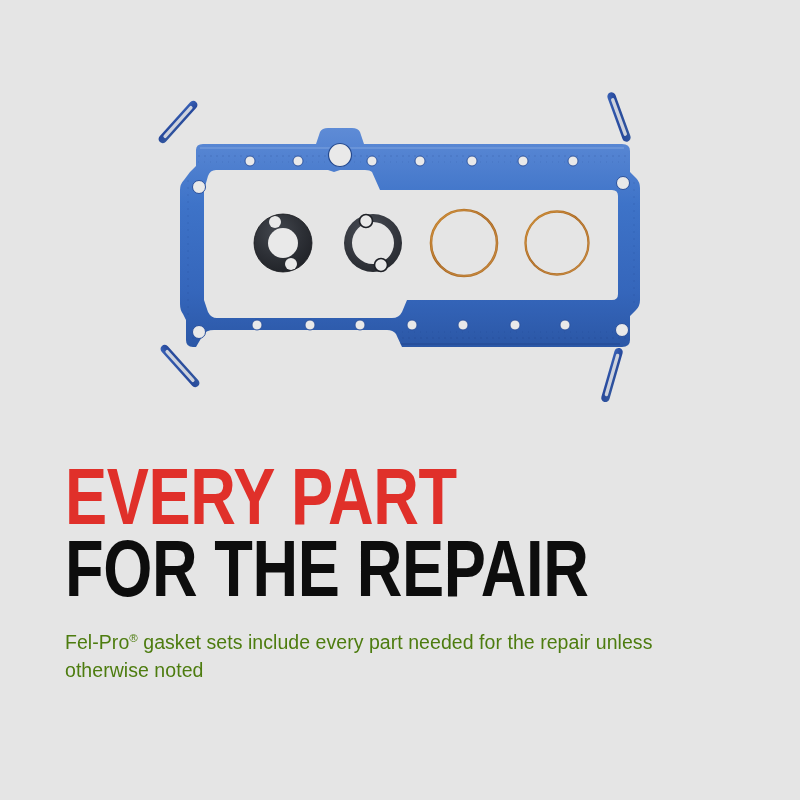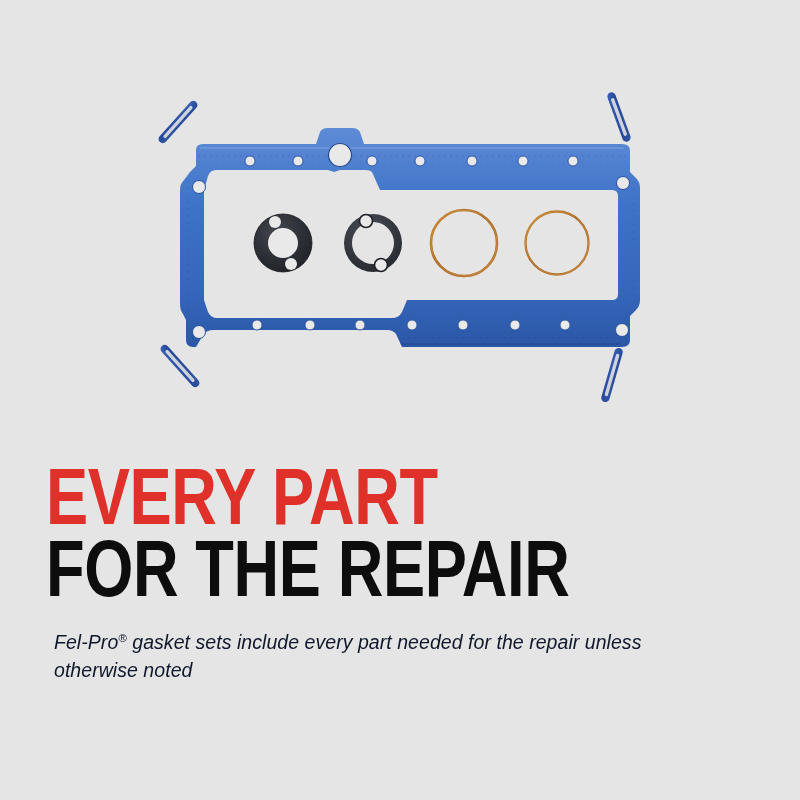--- a/index.html
+++ b/index.html
@@ -27,21 +27,21 @@
     width: 800px;
     height: 440px;
   }
   .product-figure svg {
     display: block;
     width: 800px;
     height: 440px;
   }
   .text-block {
     position: absolute;
-    left: 46px;
+    left: 65px;
     top: 462px;
     width: 700px;
   }
   .headline {
     font-family: "Liberation Sans Narrow", "Liberation Sans", sans-serif;
     font-weight: 700;
     font-size: 79px;
     line-height: 0.88;
     letter-spacing: -0.5px;
     margin: 0;
@@ -51,29 +51,28 @@
     white-space: nowrap;
   }
   .headline-1 {
     color: #e0302a;
   }
   .headline-2 {
     color: #0d0d0d;
     margin-top: 2px;
   }
   .subcopy {
-    margin: 8px;
+    margin: 0;
     padding: 0;
-    color: #0f172a;
+    color: #4d7c0f;
     font-size: 19.5px;
     line-height: 1.45;
     width: 625px;
     margin-top: 25px;
     letter-spacing: 0.05px;
-    font-style: italic;
   }
   .subcopy sup {
     font-size: 11.5px;
     vertical-align: super;
     line-height: 0;
   }
 </style>
 </head>
 <body style="background: rgb(229, 229, 229);">
 

